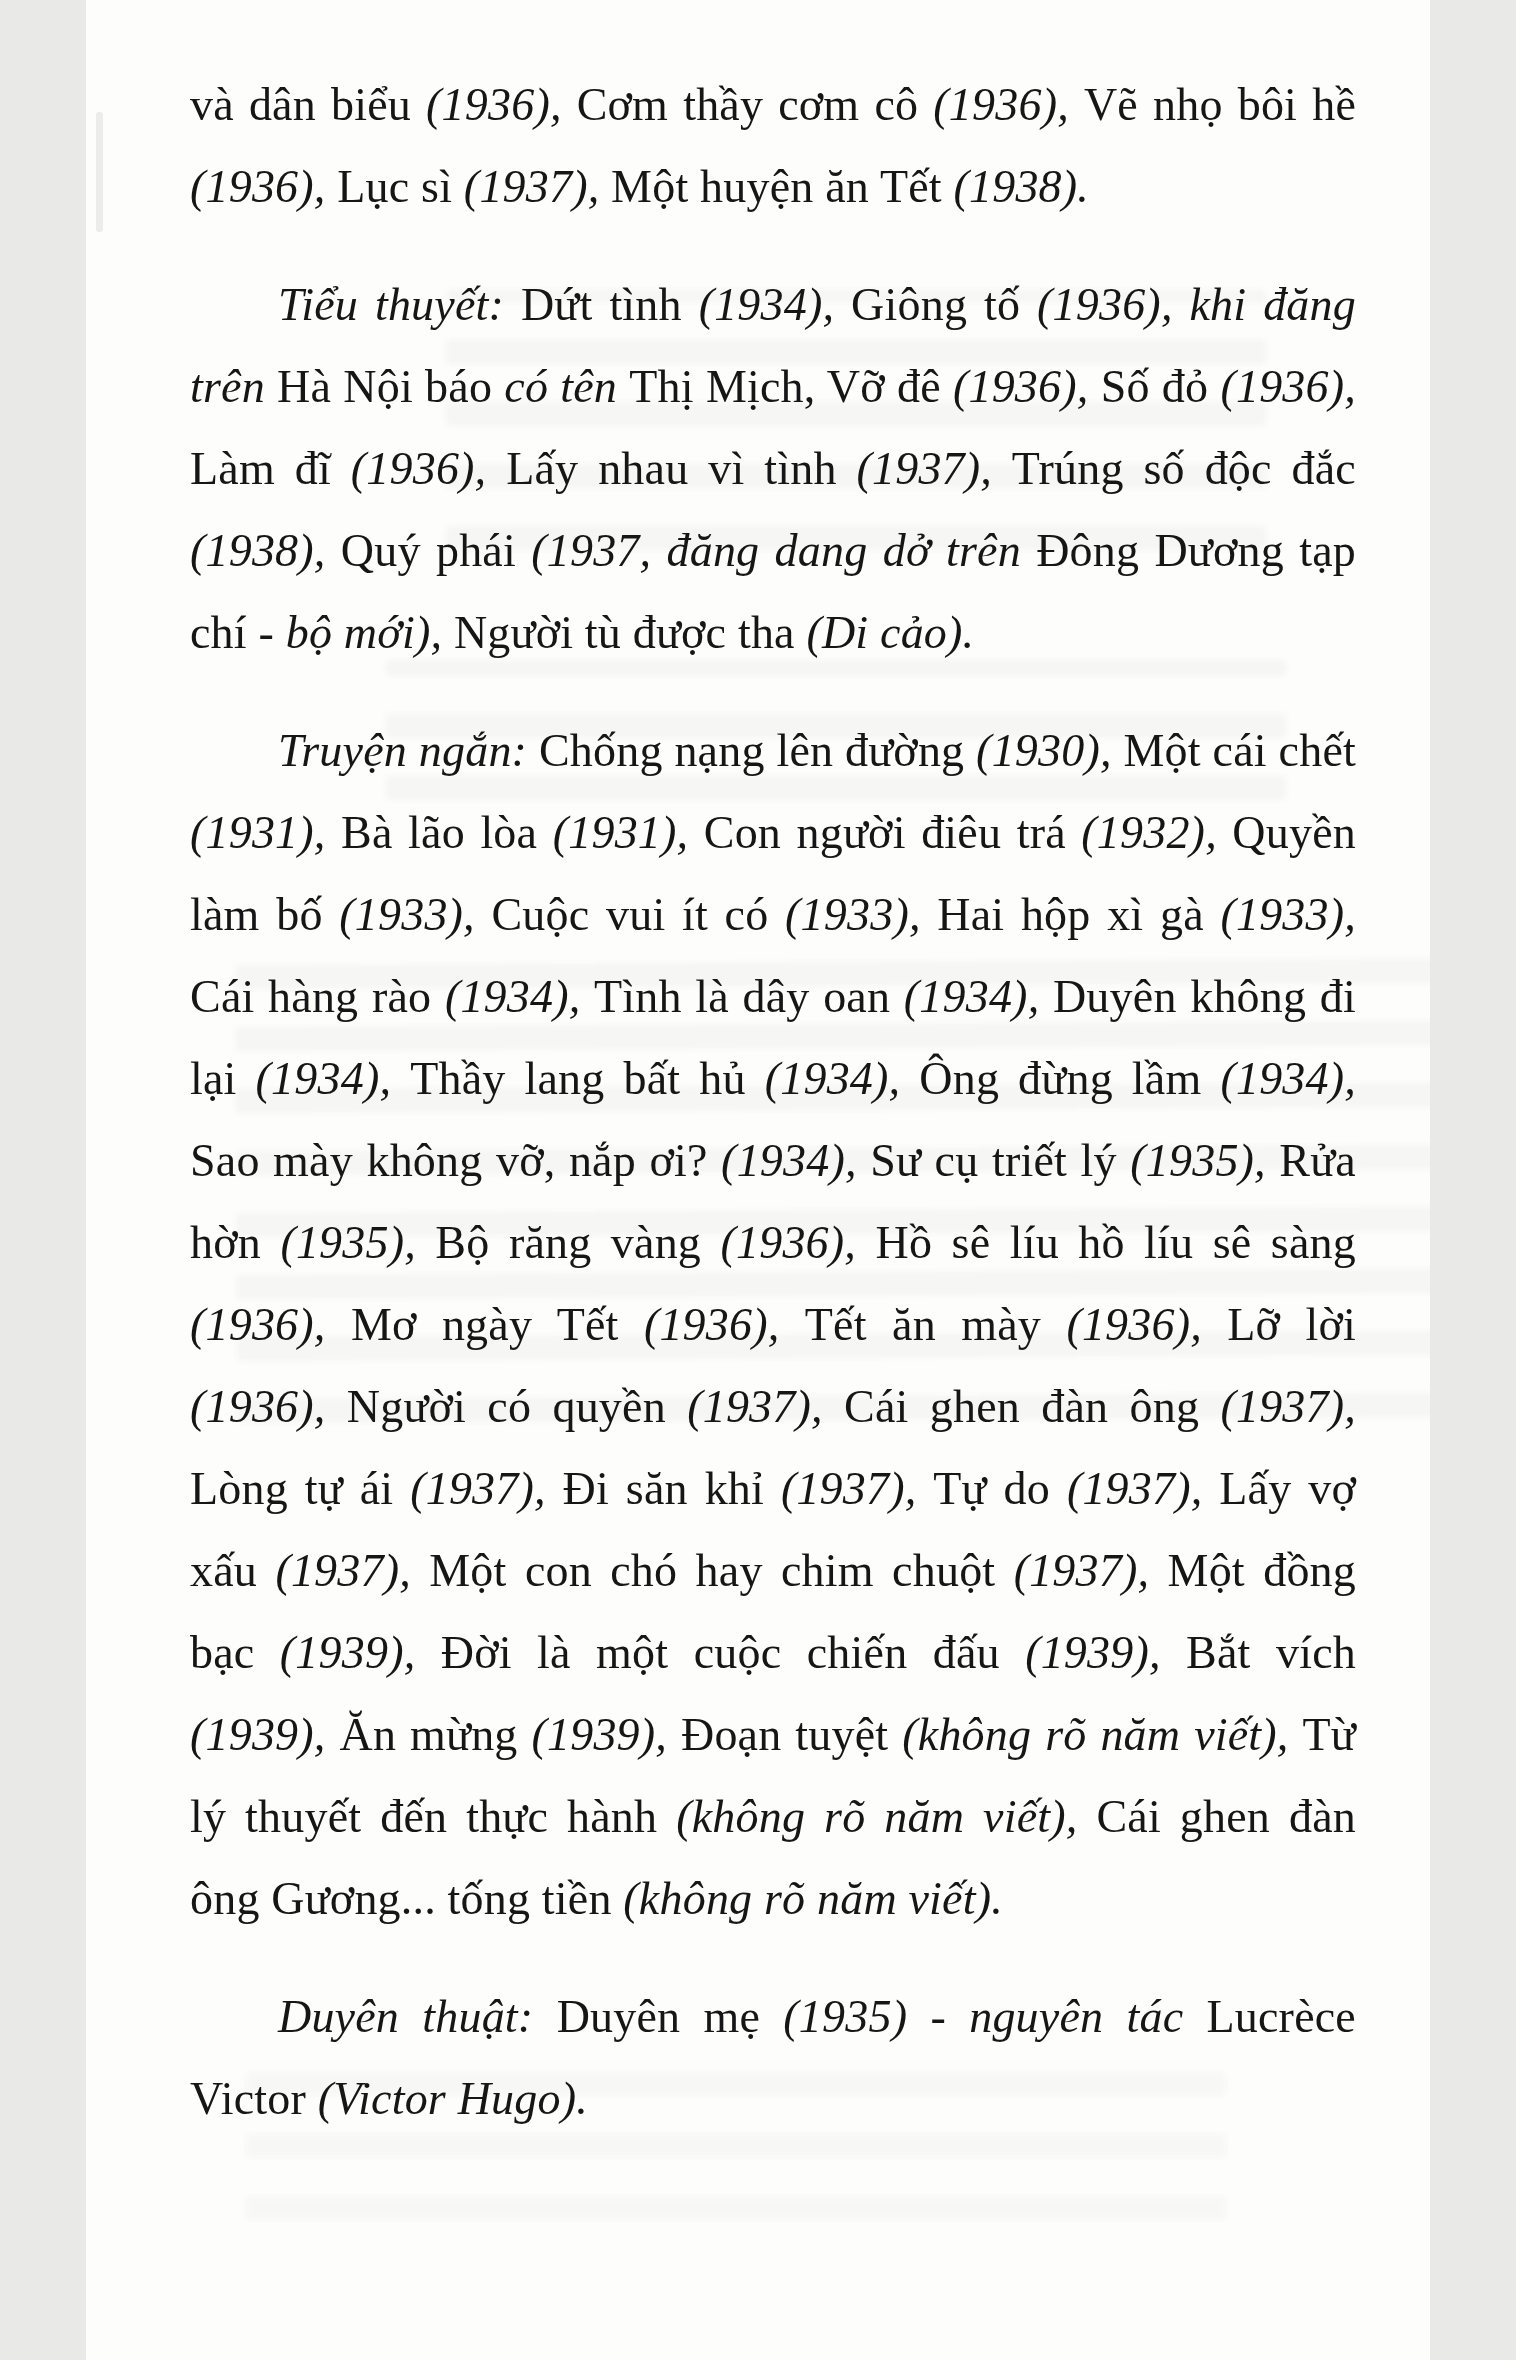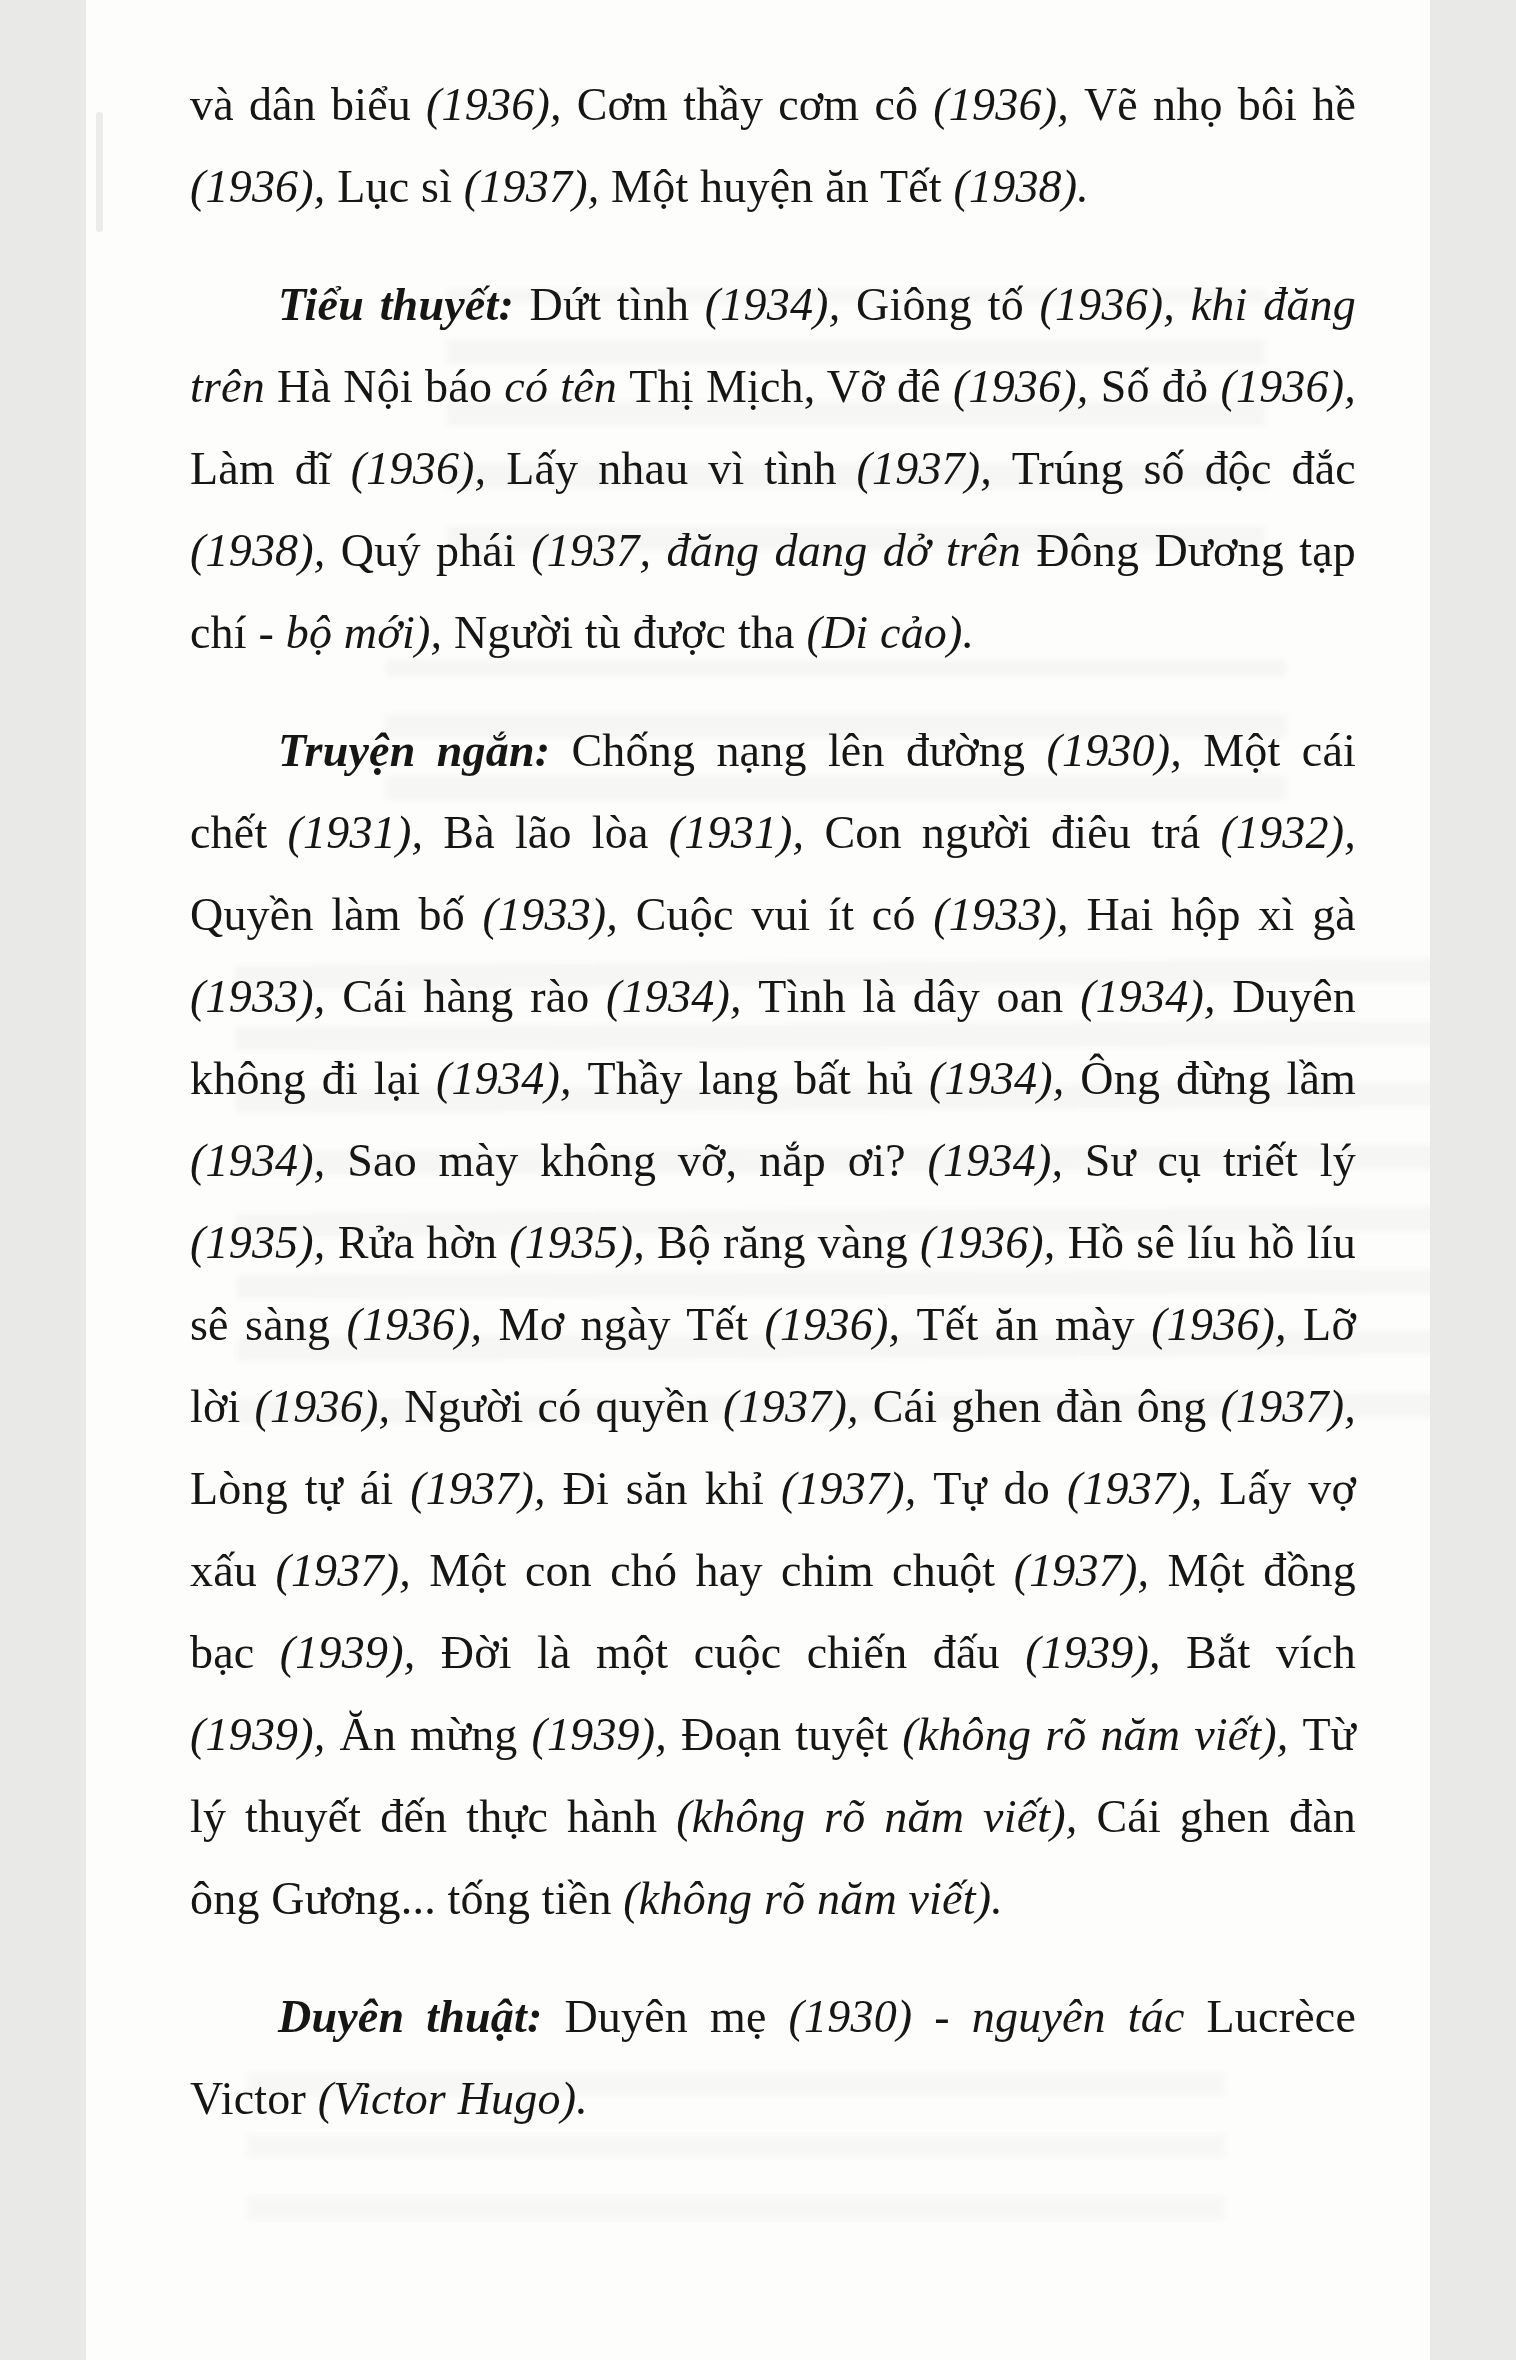--- a/index.html
+++ b/index.html
@@ -21,21 +21,21 @@
     left:104px;
     right:74px;
     top:64px;
     text-align:justify;
     font-size:46px;
     line-height:82px;
     letter-spacing:0.2px;
   }
   .para { margin:0 0 36px 0; }
   .para.indent { text-indent:88px; }
-  .st-b { font-weight:700; font-style:italic; }
+  .st-b { font-weight:400; font-style:italic; }
   .st-i { font-style:italic; }
   .st-n { font-style:normal; }
   .footer {
     position:absolute;
     left:0; right:0;
     bottom:78px;
     text-align:center;
     font-size:42px;
     color:#111;
   }
@@ -78,17 +78,17 @@
   <div class="edge-mark"></div>
   <div class="ghost g1"></div>
   <div class="ghost g2"></div>
   <div class="ghost g3"></div>
   <div class="ghost g4"></div>
 
   <div class="textblock">
     <p class="para"><span class="st-n">và dân biểu </span><span class="st-i">(1936), </span><span class="st-n">Cơm thầy cơm cô </span><span class="st-i">(1936), </span><span class="st-n">Vẽ nhọ bôi hề </span><span class="st-i">(1936), </span><span class="st-n">Lục sì </span><span class="st-i">(1937), </span><span class="st-n">Một huyện ăn Tết </span><span class="st-i">(1938).</span></p>
     <p class="para indent"><span class="st-b">Tiểu thuyết: </span><span class="st-n">Dứt tình </span><span class="st-i">(1934), </span><span class="st-n">Giông tố </span><span class="st-i">(1936), </span><span class="st-i">khi đăng trên </span><span class="st-n">Hà Nội báo </span><span class="st-i">có tên </span><span class="st-n">Thị Mịch, Vỡ đê </span><span class="st-i">(1936), </span><span class="st-n">Số đỏ </span><span class="st-i">(1936), </span><span class="st-n">Làm đĩ </span><span class="st-i">(1936), </span><span class="st-n">Lấy nhau vì tình </span><span class="st-i">(1937), </span><span class="st-n">Trúng số độc đắc </span><span class="st-i">(1938), </span><span class="st-n">Quý phái </span><span class="st-i">(1937, đăng dang dở trên </span><span class="st-n">Đông Dương tạp chí - </span><span class="st-i">bộ mới), </span><span class="st-n">Người tù được tha </span><span class="st-i">(Di cảo).</span></p>
     <p class="para indent"><span class="st-b">Truyện ngắn: </span><span class="st-n">Chống nạng lên đường </span><span class="st-i">(1930), </span><span class="st-n">Một cái chết </span><span class="st-i">(1931), </span><span class="st-n">Bà lão lòa </span><span class="st-i">(1931), </span><span class="st-n">Con người điêu trá </span><span class="st-i">(1932), </span><span class="st-n">Quyền làm bố </span><span class="st-i">(1933), </span><span class="st-n">Cuộc vui ít có </span><span class="st-i">(1933), </span><span class="st-n">Hai hộp xì gà </span><span class="st-i">(1933), </span><span class="st-n">Cái hàng rào </span><span class="st-i">(1934), </span><span class="st-n">Tình là dây oan </span><span class="st-i">(1934), </span><span class="st-n">Duyên không đi lại </span><span class="st-i">(1934), </span><span class="st-n">Thầy lang bất hủ </span><span class="st-i">(1934), </span><span class="st-n">Ông đừng lầm </span><span class="st-i">(1934), </span><span class="st-n">Sao mày không vỡ, nắp ơi? </span><span class="st-i">(1934), </span><span class="st-n">Sư cụ triết lý </span><span class="st-i">(1935), </span><span class="st-n">Rửa hờn </span><span class="st-i">(1935), </span><span class="st-n">Bộ răng vàng </span><span class="st-i">(1936), </span><span class="st-n">Hồ sê líu hồ líu sê sàng </span><span class="st-i">(1936), </span><span class="st-n">Mơ ngày Tết </span><span class="st-i">(1936), </span><span class="st-n">Tết ăn mày </span><span class="st-i">(1936), </span><span class="st-n">Lỡ lời </span><span class="st-i">(1936), </span><span class="st-n">Người có quyền </span><span class="st-i">(1937), </span><span class="st-n">Cái ghen đàn ông </span><span class="st-i">(1937), </span><span class="st-n">Lòng tự ái </span><span class="st-i">(1937), </span><span class="st-n">Đi săn khỉ </span><span class="st-i">(1937), </span><span class="st-n">Tự do </span><span class="st-i">(1937), </span><span class="st-n">Lấy vợ xấu </span><span class="st-i">(1937), </span><span class="st-n">Một con chó hay chim chuột </span><span class="st-i">(1937), </span><span class="st-n">Một đồng bạc </span><span class="st-i">(1939), </span><span class="st-n">Đời là một cuộc chiến đấu </span><span class="st-i">(1939), </span><span class="st-n">Bắt vích </span><span class="st-i">(1939), </span><span class="st-n">Ăn mừng </span><span class="st-i">(1939), </span><span class="st-n">Đoạn tuyệt </span><span class="st-i">(không rõ năm viết), </span><span class="st-n">Từ lý thuyết đến thực hành </span><span class="st-i">(không rõ năm viết), </span><span class="st-n">Cái ghen đàn ông Gương... tống tiền </span><span class="st-i">(không rõ năm viết).</span></p>
-    <p class="para indent"><span class="st-b">Duyên thuật: </span><span class="st-n">Duyên mẹ </span><span class="st-i">(1930)</span><span class="st-n"> - </span><span class="st-i">nguyên tác </span><span class="st-n">Lucrèce Victor </span><span class="st-i">(Victor Hugo).</span></p>
+    <p class="para indent"><span class="st-b">Duyên thuật: </span><span class="st-n">Duyên mẹ </span><span class="st-i">(1935)</span><span class="st-n"> - </span><span class="st-i">nguyên tác </span><span class="st-n">Lucrèce Victor </span><span class="st-i">(Victor Hugo).</span></p>
   </div>
 
 
 </div>
 
 </body></html>

